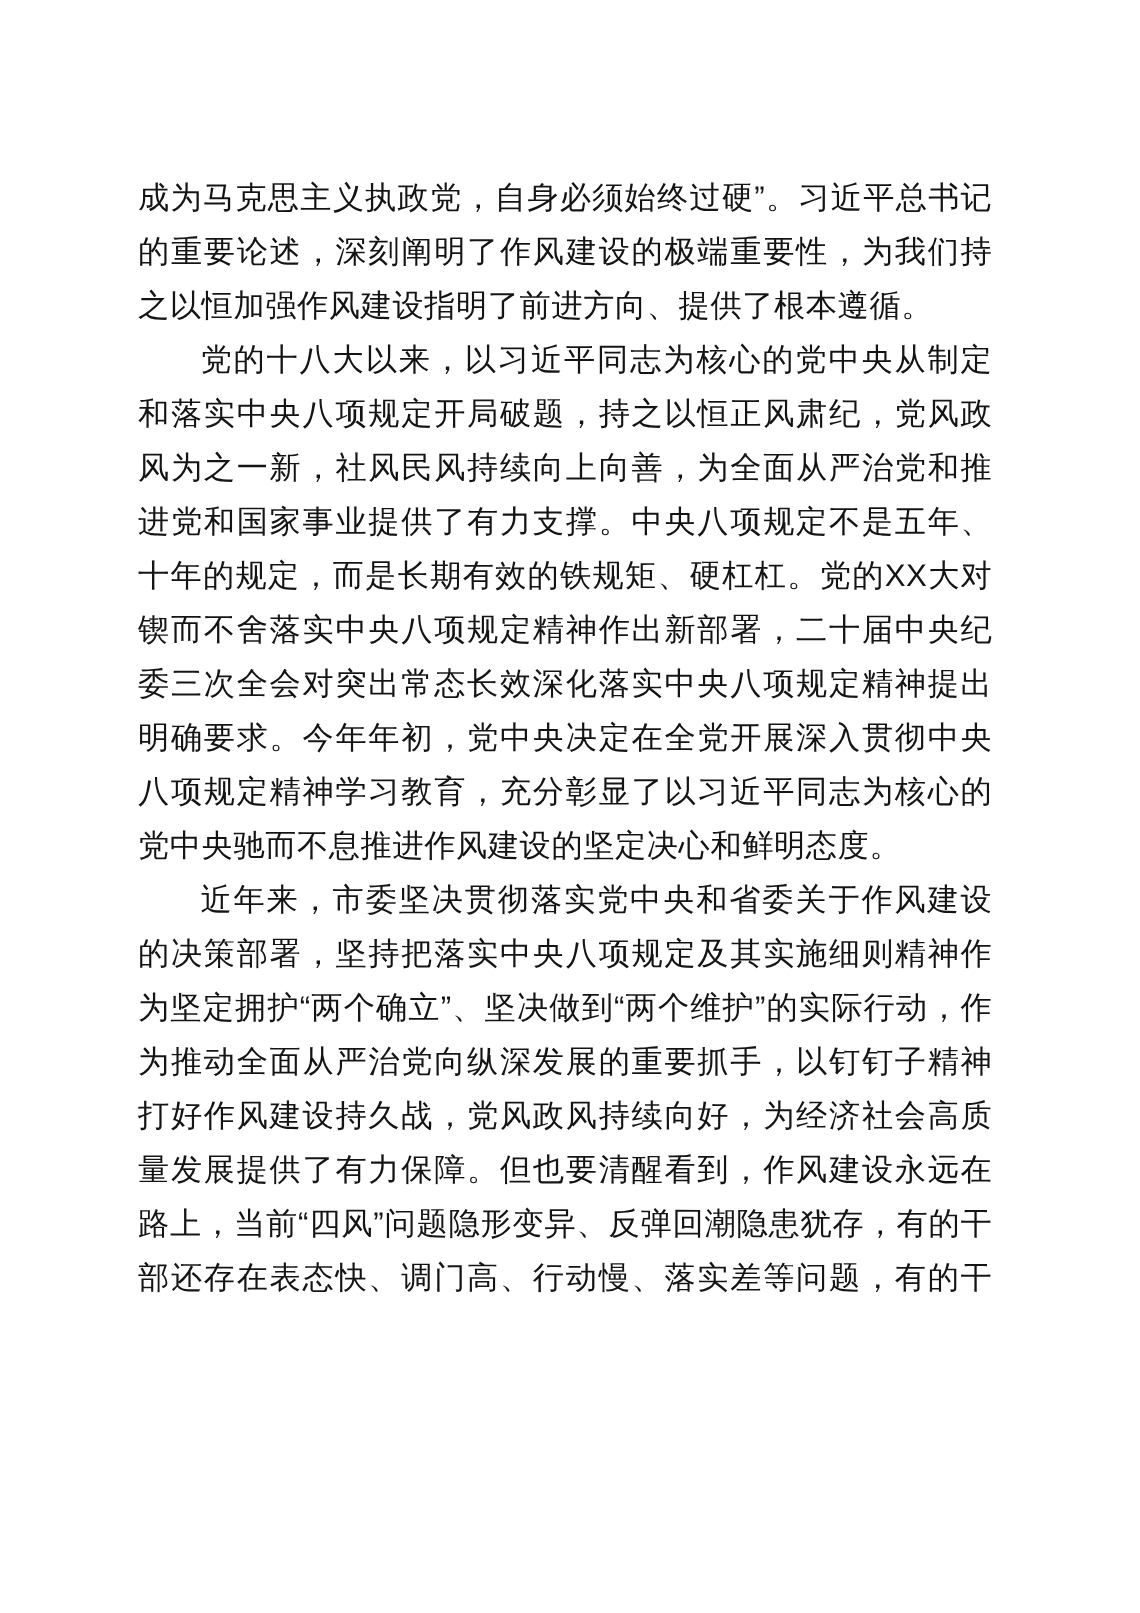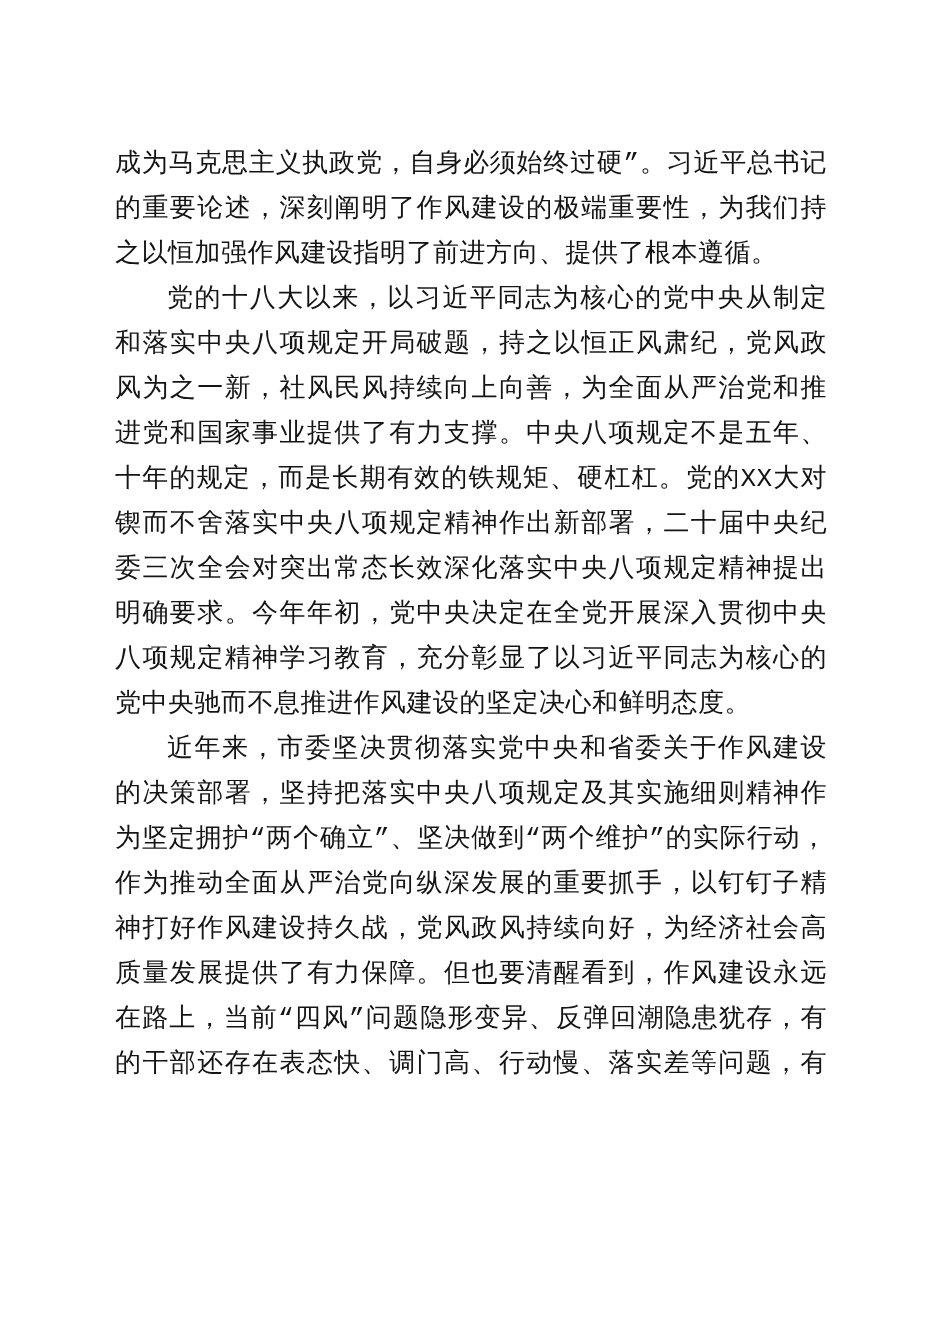--- a/index.html
+++ b/index.html
@@ -6,21 +6,21 @@
     margin: 0;
     padding: 0;
     background: #ffffff;
   }
   .page {
     position: relative;
     width: 950px;
     height: 1080px;
     background: #ffffff;
     overflow: hidden;
-    font-family: Liberation Mono, monospace;
+    font-family: Liberation Sans, sans-serif;
   }
   .text-block {
     position: absolute;
     left: 115px;
     top: 142px;
     width: 712px;
     color: #141414;
     font-size: 26px;
     line-height: 45px;
     text-align: justify;

